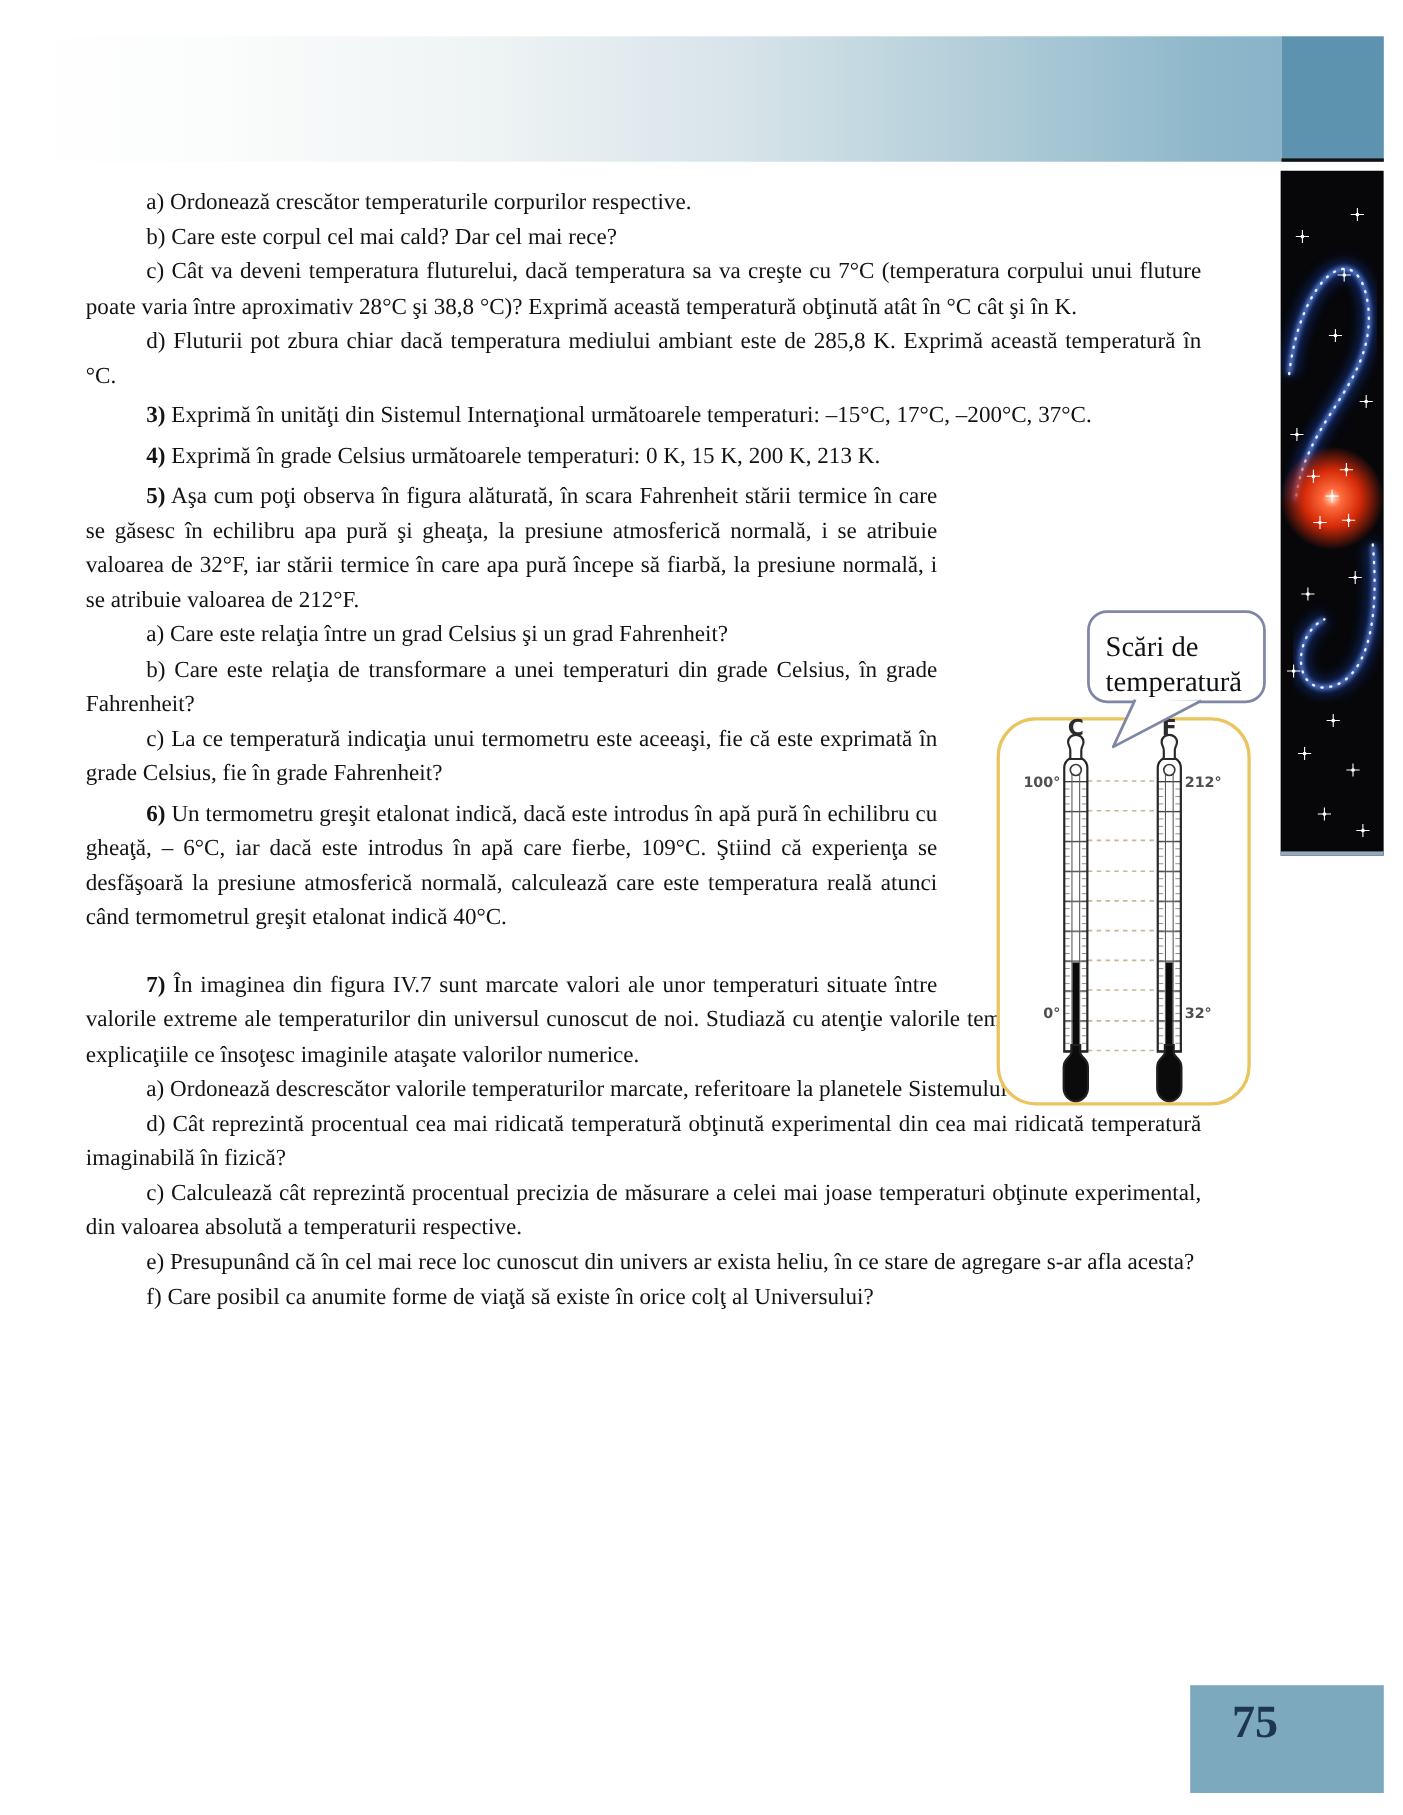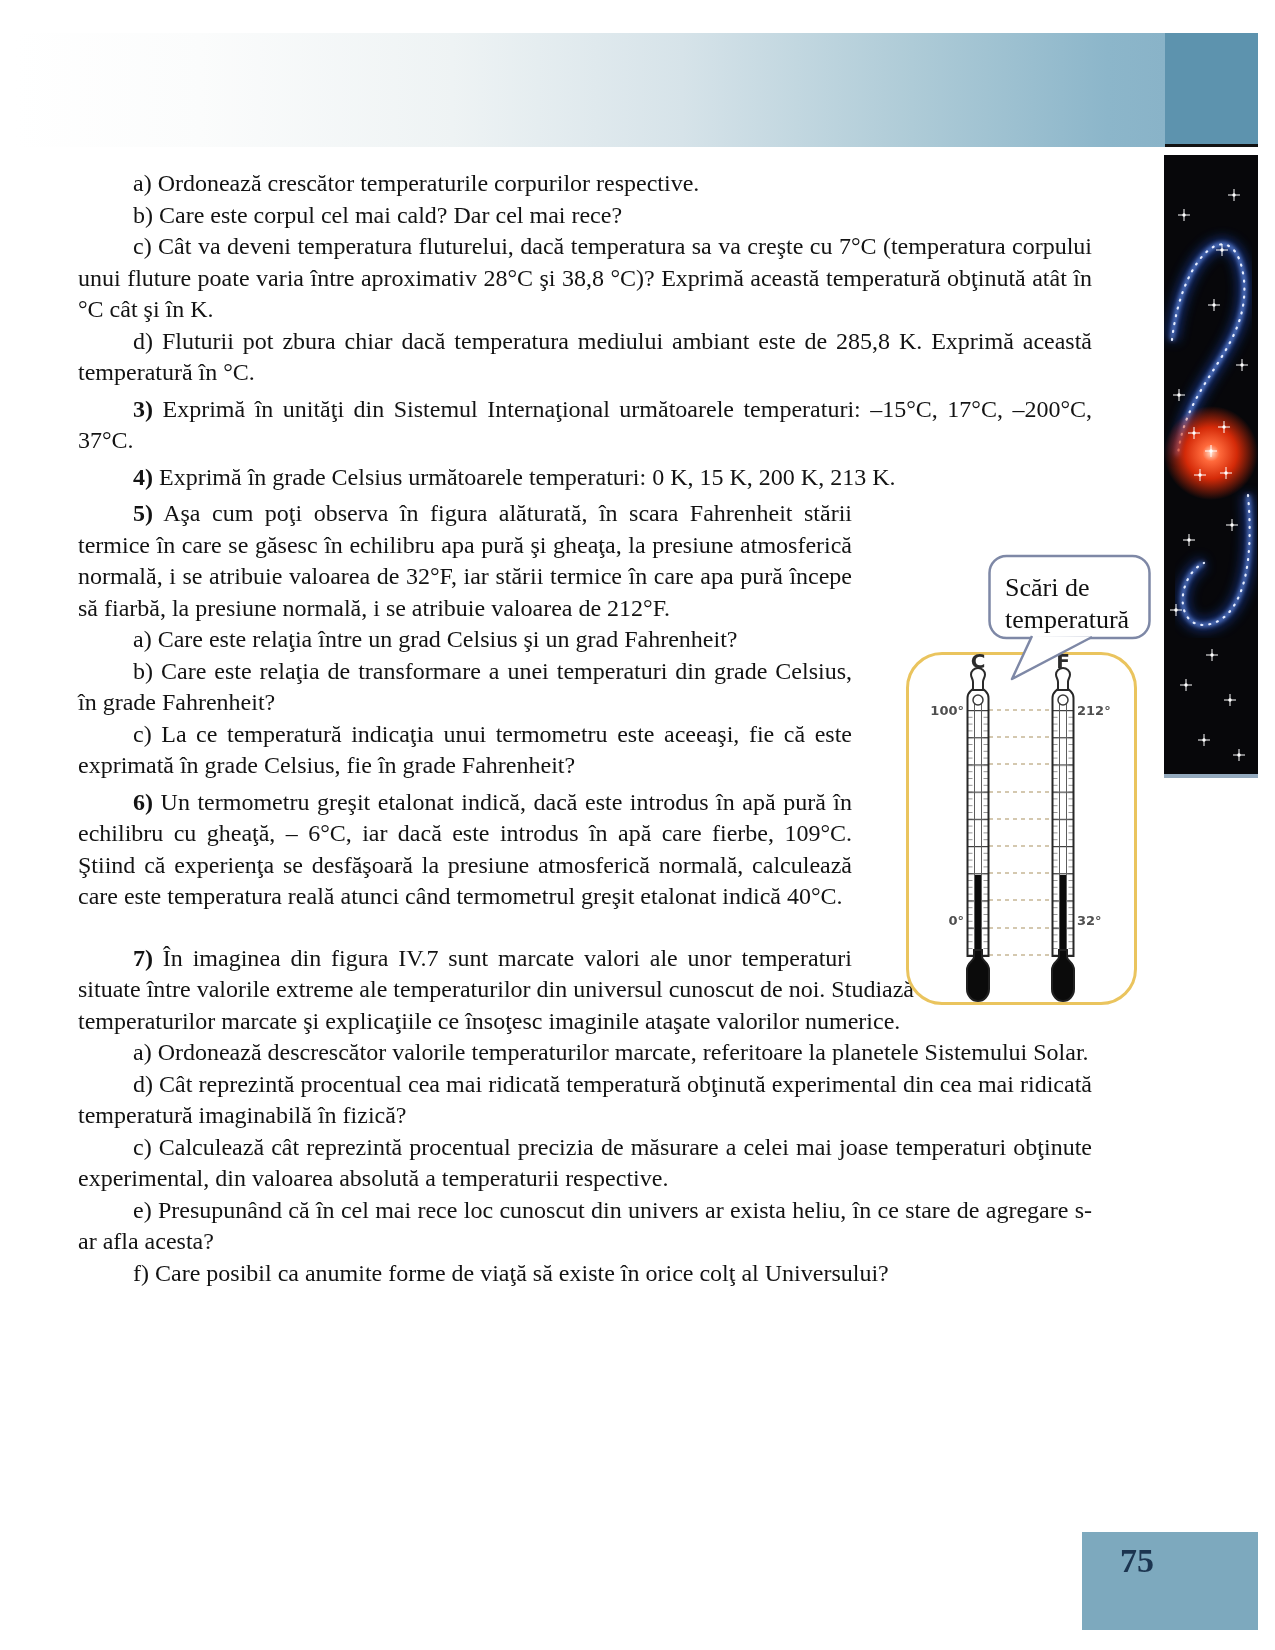--- a/index.html
+++ b/index.html
@@ -7,36 +7,36 @@
         font-family:"Liberation Serif","DejaVu Serif",serif;color:#131313;}
   
   .header-band{position:absolute;left:16px;top:33px;width:1149px;height:114px;
     background:linear-gradient(to right,#ffffff 0%,#fbfcfc 16%,#eef3f4 38%,#d6e3e9 58%,#aecbd7 78%,#8cb6ca 95%,#89b3c8 100%);}
   .header-endcap{position:absolute;left:1165px;top:33px;width:93px;height:111px;
     background:#5d93ae;border-bottom:3px solid #121212;}
   
   .sidebar-art{position:absolute;left:1164px;top:155px;width:94px;height:623px;}
   
   .main-text{position:absolute;left:78px;top:168px;width:1014px;
-    font-size:24px;line-height:31.5px;text-align:justify;}
+    font-size:21px;line-height:31.5px;text-align:justify;}
   .main-text p{margin:0;text-indent:55px;}
   .main-text p.numbered{margin-top:5px;}
   .main-text p.big-gap{margin-top:30px;}
   .fig-float{float:right;width:240px;height:480px;}
   
   .fig-box{position:absolute;left:906px;top:652px;width:231px;height:353px;box-sizing:border-box;
     border:3px solid #eac45e;border-radius:36px;background:#fff;}
   .fig-box svg{position:absolute;left:-3px;top:-3px;}
   .callout{position:absolute;left:975px;top:548px;width:180px;height:140px;z-index:5;}
   .callout text{font-family:"Liberation Serif","DejaVu Serif",serif;font-size:26px;fill:#111;}
   .thermo-label{font-family:"DejaVu Sans","Liberation Sans",sans-serif;font-weight:bold;font-size:20px;fill:#2b2b2b;}
   .thermo-val{font-family:"DejaVu Sans","Liberation Sans",sans-serif;font-weight:bold;font-size:13px;fill:#4f4f4f;}
   
   .pagenum-box{position:absolute;left:1082px;top:1532px;width:176px;height:98px;background:#7da9be;}
-  .pagenum{position:absolute;left:38px;top:10px;font-size:34px;font-weight:bold;color:#1c3550;}
+  .pagenum{position:absolute;left:38px;top:10px;font-size:42px;font-weight:bold;color:#1c3550;}
 </style>
 </head>
 <body>
 
 <div class="page">
 
   <div class="header-band"></div>
   <div class="header-endcap"></div>
 
   <div class="sidebar-art">

